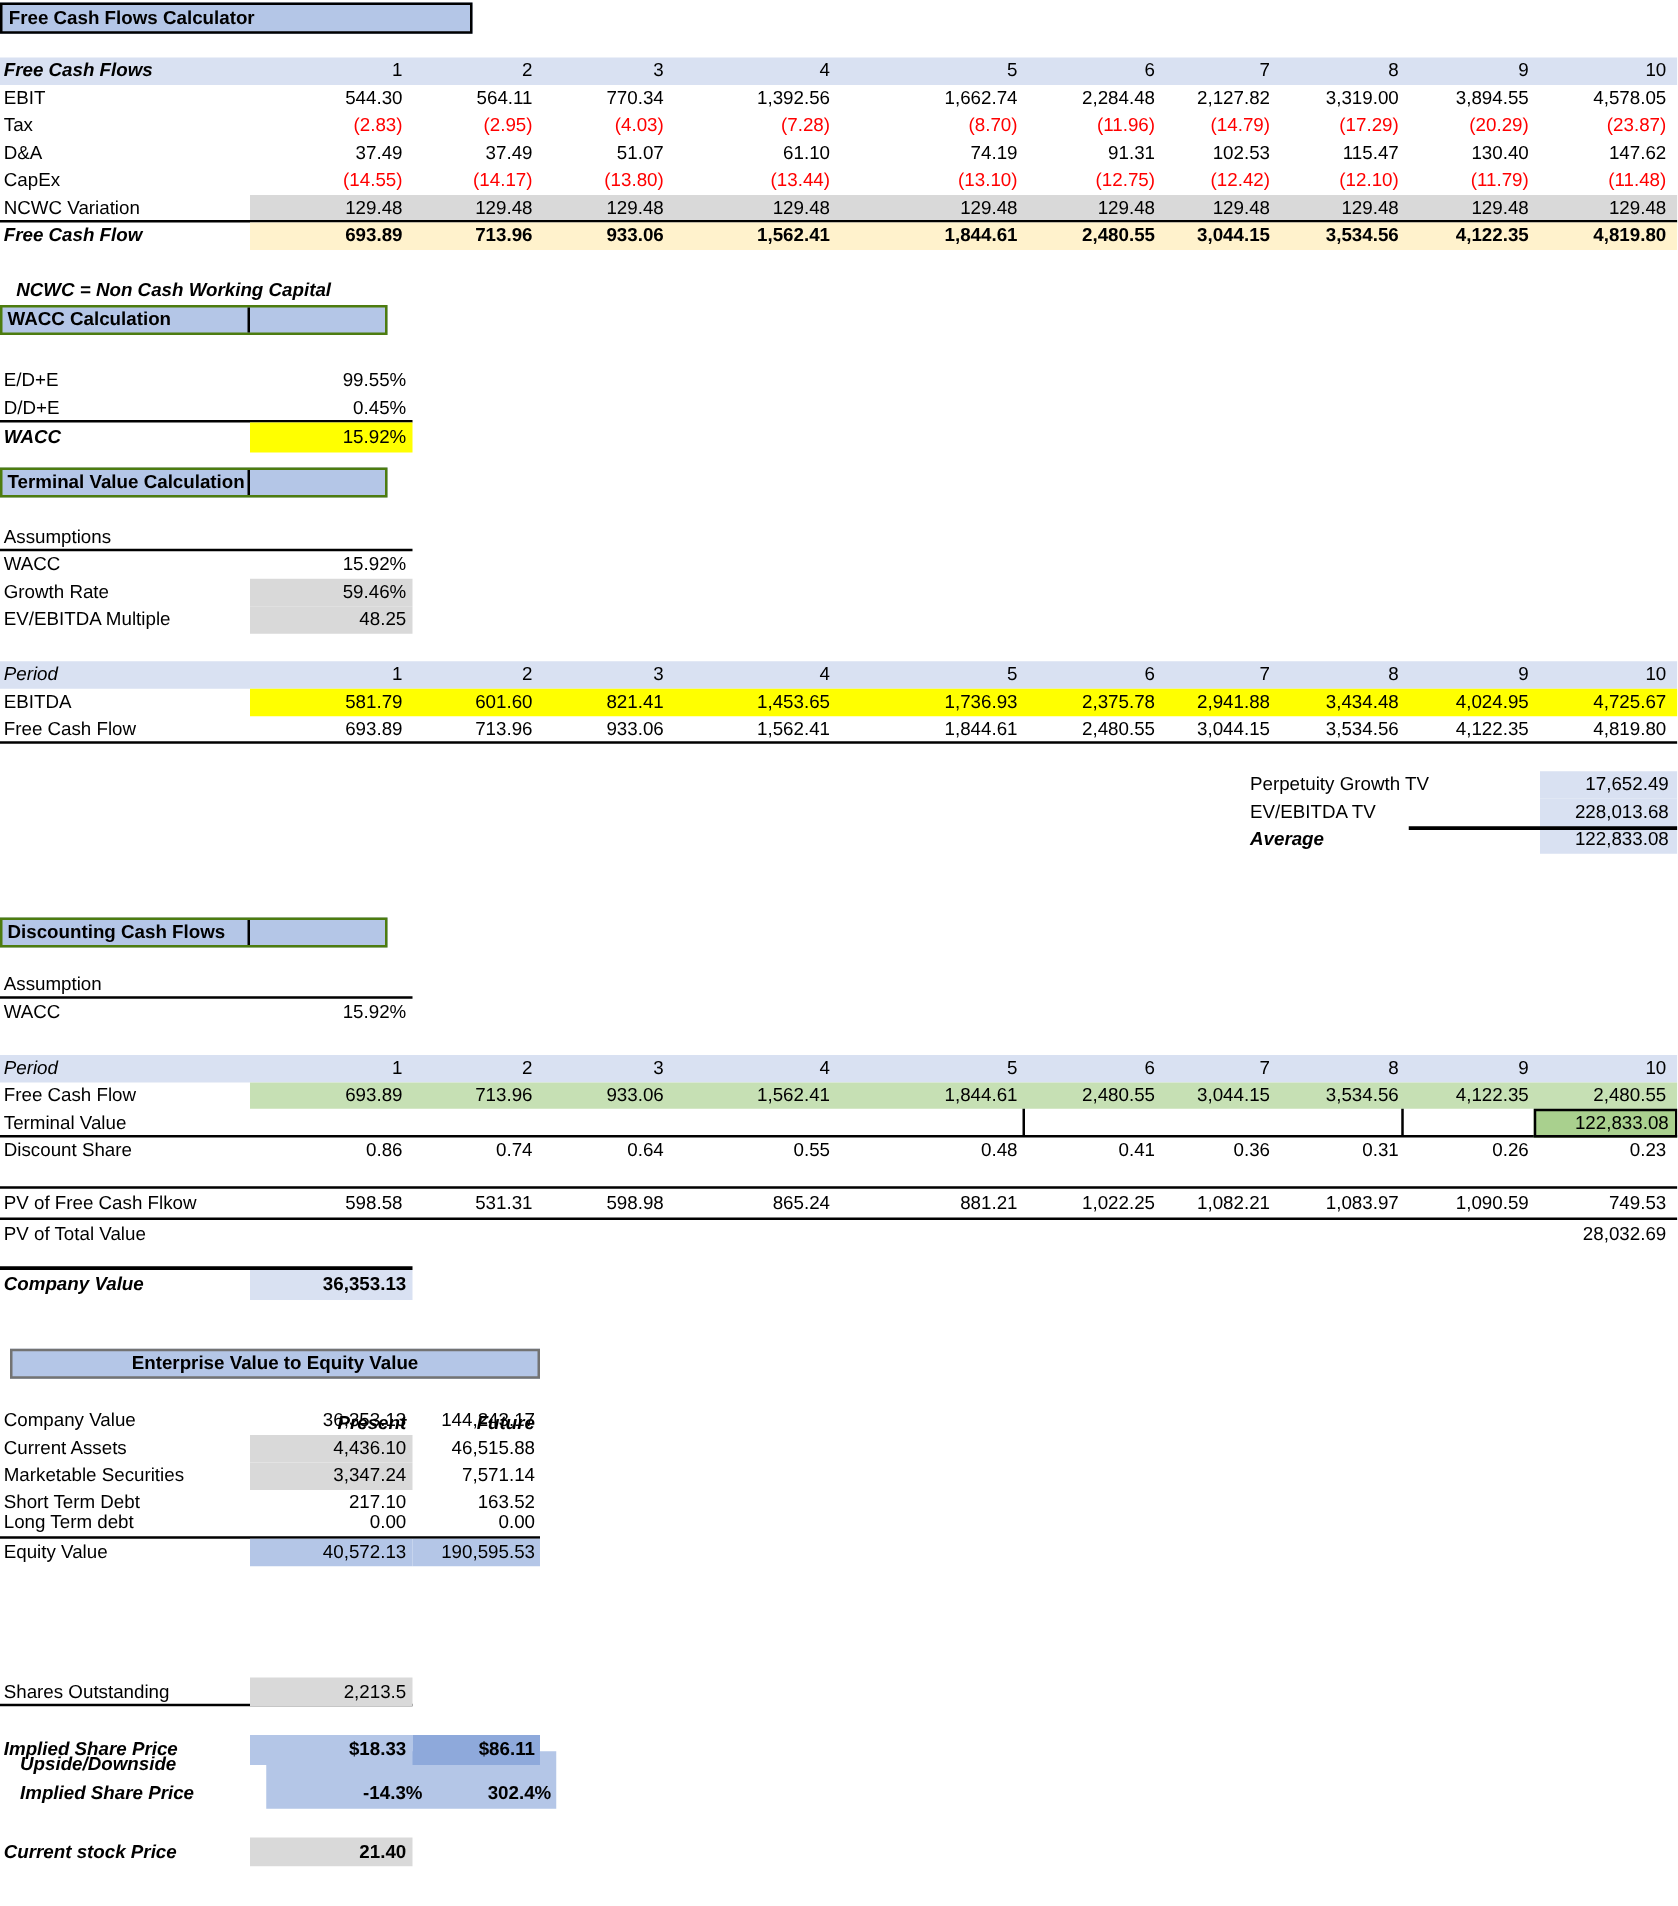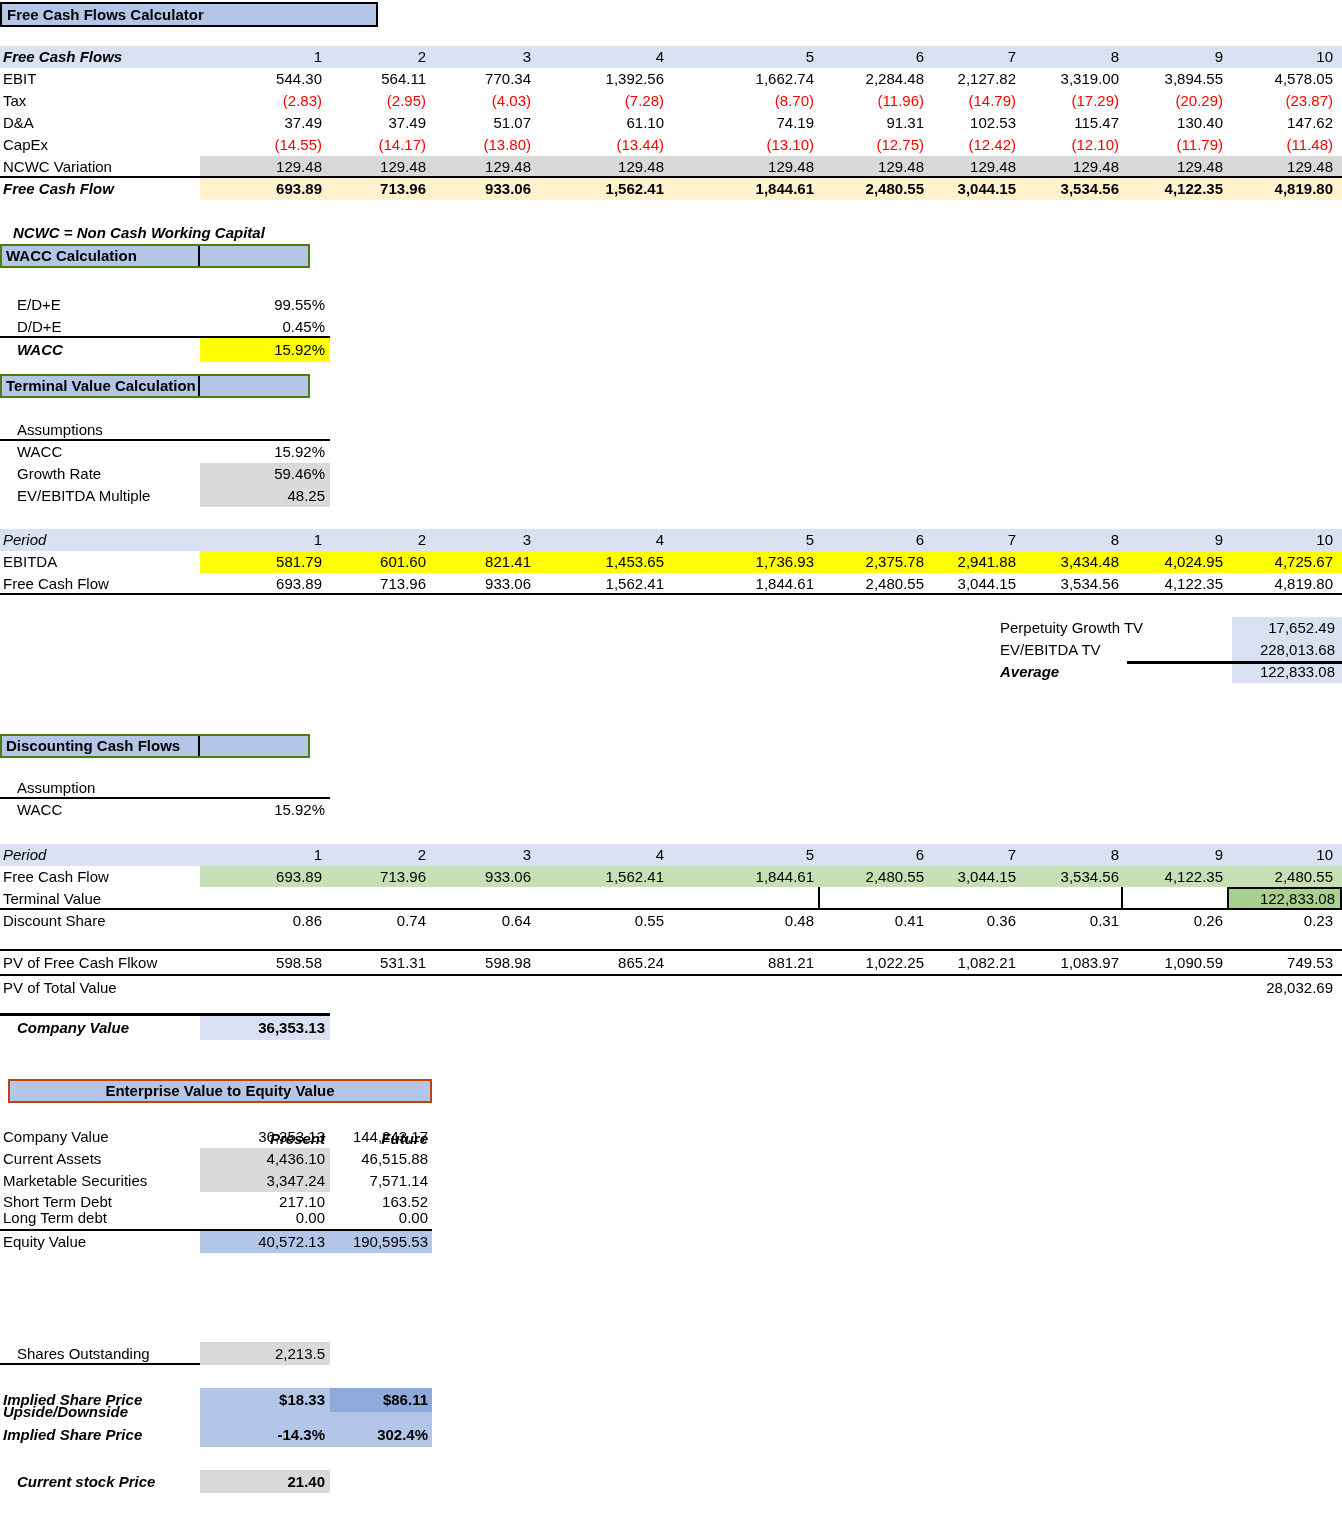--- a/index.html
+++ b/index.html
@@ -24,31 +24,31 @@
   .bt{border-top:2.5px solid #000}
   
   .sec-box{display:flex;width:310px;height:24px;box-sizing:border-box;border:2px solid #4d7c0f;
            background:#b4c6e7;font-weight:bold;line-height:20px}
   .sec-box .part1{width:198px;border-right:2px solid #000;padding-left:4px;box-sizing:border-box;white-space:nowrap}
   .sec-box .part2{flex:1}
   .title-box{width:378px;height:25px;box-sizing:border-box;border:2px solid #000;background:#b4c6e7;
              font-weight:bold;line-height:21px;padding-left:5px}
   
   .mini{display:grid;grid-template-columns:200px 130px;width:330px;height:22px;line-height:22px;position:relative;box-sizing:border-box}
-  .mini .lab{padding-left:17px;white-space:nowrap}
+  .mini .lab{padding-left:3px;white-space:nowrap}
   .mini .val{text-align:right;padding-right:5px;position:relative;z-index:1}
   .vgray{background:#d9d9d9}.vyellow{background:#ffff00}.vblue{background:#d9e1f2}
   .vblue2{background:#b4c6e7}.vblue3{background:#8ea9db}
   
   .ev-row{display:grid;grid-template-columns:200px 130px 102px;width:432px;height:22px;line-height:22px;position:relative;box-sizing:border-box}
   .ev-row .lab{padding-left:3px;white-space:nowrap}
   .ev-row .p,.ev-row .f{text-align:right;position:relative;z-index:1;white-space:nowrap}
   .ev-row .p{padding-right:5px}
   .ev-row .f{padding-right:4px}
-  .ev-head{width:424px;height:24px;box-sizing:border-box;border:2px solid #c2410c;background:#b4c6e7;
+  .ev-head{width:424px;height:24px;box-sizing:border-box;border:2px solid #737373;background:#b4c6e7;
            font-weight:bold;text-align:center;line-height:20px}
   
   .tvs{display:grid;grid-template-columns:232px 110px;width:342px;height:22px;line-height:22px}
   .tvs .lab{padding-right:6px;white-space:nowrap}
   .tvs .val{text-align:right;padding-right:7px;background:#d9e1f2}
   .vline{position:absolute;top:0;bottom:0;width:2px;background:#000;z-index:2}
   .tv-cell{grid-column:11;background:#a9d08e;border:2px solid #000;box-sizing:border-box;
            line-height:19px;text-align:right;padding-right:5px;position:relative;z-index:1}
   .clip{height:15px !important;overflow:hidden;line-height:19px !important}
 </style>
@@ -393,21 +393,21 @@
   <div class="abs ev-row" style="top:1319px;left:0;height:24px;line-height:24px">
     <div class="lab bi">Implied Share Price</div>
     <div class="p vblue2 b">$18.33</div>
     <div class="f vblue3 b">$86.11</div>
   </div>
 
   <div class="abs mini" style="top:1377px;left:0;height:23px;line-height:23px">
     <div class="lab bi">Current stock Price</div>
     <div class="val vgray b">21.40</div>
   </div>
-  <div class="abs" style="top:1401px;left:0;width:432px;height:46px">
+  <div class="abs" style="top:1401px;left:13px;width:432px;height:46px">
     <div class="abs" style="top:0;left:200px;width:232px;height:46px;background:#b4c6e7"></div>
     <div class="ev-row">
       <div class="lab bi">Upside/Downside</div>
       <div class="p"></div>
       <div class="f"></div>
     </div>
     <div class="ev-row" style="height:24px;line-height:24px">
       <div class="lab bi">Implied Share Price</div>
       <div class="p b">-14.3%</div>
       <div class="f b">302.4%</div>

